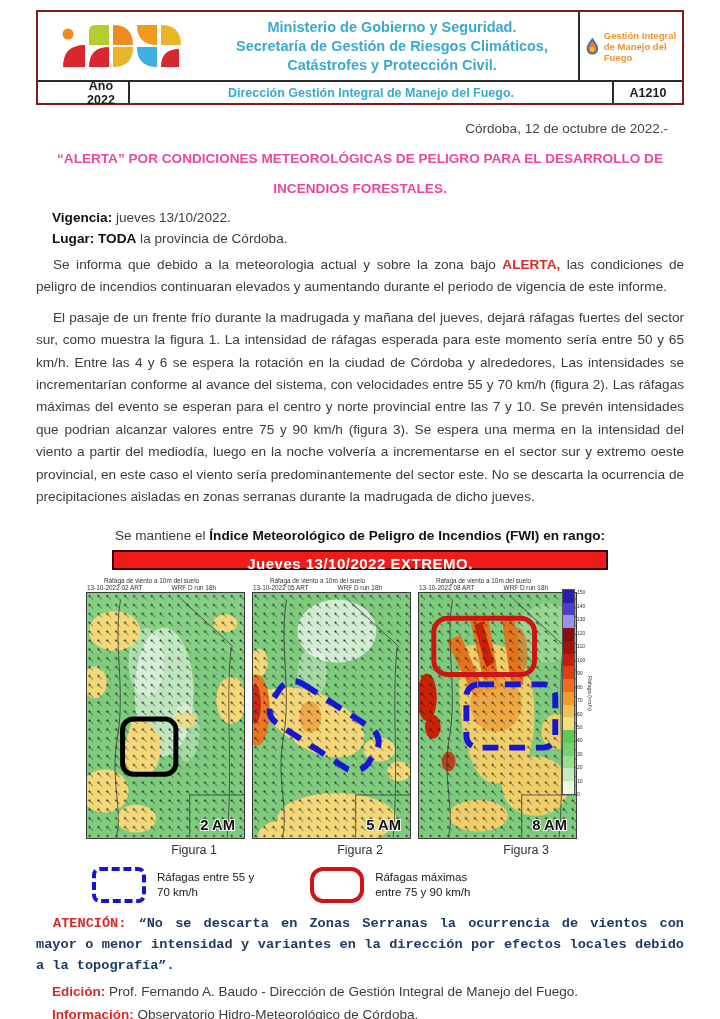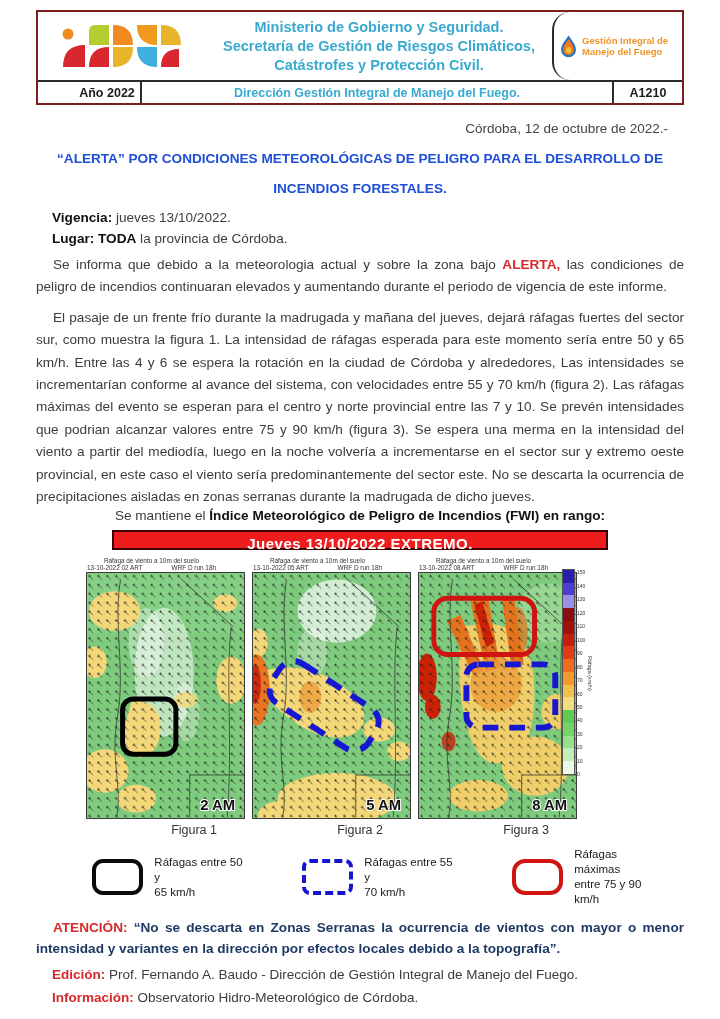--- a/index.html
+++ b/index.html
@@ -9,35 +9,35 @@
     font-family:"Liberation Sans", sans-serif;
     color:#3c3c3c; overflow:hidden;
   }
   .page { position:relative; width:720px; height:1019px; background:#fff; }
 
   
   .header-box { margin:10px 36px 0 36px; border:2px solid #7f1d1d; }
   .header-top { display:flex; align-items:center; height:68px; }
   .logo-cell { width:168px; display:flex; justify-content:center; align-items:center; }
   .title-cell { flex:1; text-align:center; color:#3aa9cf; font-weight:bold; font-size:14.5px; line-height:19px; }
-  .fire-cell { width:130px; border-left:2px solid #2b2b2b; height:68px; display:flex; align-items:center; gap:4px; padding:16px 5px;border-radius:18px; }
+  .fire-cell { width:104px; border-left:2px solid #2b2b2b; height:68px; display:flex; align-items:center; gap:4px; padding:16px 5px; }
   .fire-text { color:#f0932a; font-weight:bold; font-size:9.5px; line-height:11px; }
   .header-bottom { display:flex; border-top:2px solid #2b2b2b; height:23px; align-items:center; font-size:12.5px; font-weight:bold; color:#1c1c1c; }
-  .hb-year { width:102px; text-align:center;padding-left:36px; }
+  .hb-year { width:90px; text-align:center;padding-left:36px; }
   .hb-dir { flex:1; text-align:center; color:#3aa9cf; border-left:2px solid #2b2b2b; border-right:2px solid #2b2b2b; height:21px; line-height:22px; }
   .hb-code { width:68px; text-align:center; }
 
   
   .date-line { margin:16px 52px 0 0; text-align:right; font-size:13.5px; color:#444; }
-  .main-title { margin:8px 36px 0 36px; text-align:center; color:#1d4ed8; font-weight:bold; font-size:13.6px; line-height:30px; }
+  .main-title { margin:8px 36px 0 36px; text-align:center; color:#ec4899; font-weight:bold; font-size:13.6px; line-height:30px; }
   .kv-line { margin:6px 36px 0 52px; font-size:13.6px; }
   .kv-label { font-weight:bold; color:#111; }
   .para { margin:8px 36px 0 36px; text-align:justify; font-size:13.6px; line-height:22.4px; text-indent:17px; color:#3c3c3c; }
   .red-inline { color:#d8292a; font-weight:bold; }
-  .fwi-line { margin:0 36px 0 36px; text-align:center; font-size:13.6px; }
+  .fwi-line { margin:20px 36px 0 36px; text-align:center; font-size:13.6px; }
   .fwi-bold { font-weight:bold; color:#111; }
 
   
   .banner { margin:7px auto 0 auto; width:496px; height:20px; background:#ee1c1c; border:2px solid #3d0000;
             color:#fff; font-weight:bold; font-size:15px; text-align:center; line-height:23px; letter-spacing:.5px; }
 
   
   .maps-row { margin:7px 0 0 56px; display:flex; align-items:flex-start; }
   .map-card { width:161px; margin-right:5px;padding-left:30px; }
   .map-title { font-size:6.4px; text-align:center; color:#333; line-height:7px; }
@@ -59,21 +59,21 @@
   
   .legend-row { margin:10px 0 0 92px; display:flex; }
   .legend-item { display:flex; align-items:center; gap:11px; margin-right:56px; }
   .swatch { width:54px; height:36px; }
   .sw-black { border:4px solid #0a0a0a; border-radius:11px; }
   .sw-blue  { border:4px dashed #1515cf; border-radius:8px; }
   .sw-red   { border:4px solid #cf1512; border-radius:13px; }
   .legend-text { font-size:11.5px; line-height:15px; color:#1a1a1a; }
 
   
-  .atencion { margin:10px 36px 0 36px; text-align:justify; font-weight:bold; font-size:13.6px; line-height:21px; color:#1e3a64; text-indent:17px; }
+  .atencion { margin:10px 36px 0 36px; text-align:justify; font-weight:bold; font-size:13.6px; line-height:21px; color:#1e3a64; text-indent:17px;font-family:Liberation Mono, monospace; }
   .note-line { margin:8px 36px 0 52px; font-size:13.5px; color:#3c3c3c; }
   .note-label { color:#d8292a; font-weight:bold;text-align:right; }
 </style>
 </head>
 <body>
 
 <div class="page">
 
   <div class="header-box">
     <div class="header-top">
@@ -279,27 +279,20 @@
         <span>20</span>
         <span>10</span>
         <span>0</span>
       </div>
       <div class="cb-label">Ráfaga (km/h)</div>
     </div>
   </div>
 
   <div class="legend-row">
     <div class="legend-item">
-      <div class="swatch sw-black"></div>
-      <div class="legend-text">
-        <div>Ráfagas entre 50 y</div>
-        <div>65 km/h</div>
-      </div>
-    </div>
-    <div class="legend-item">
       <div class="swatch sw-blue"></div>
       <div class="legend-text">
         <div>Ráfagas entre 55 y</div>
         <div>70 km/h</div>
       </div>
     </div>
     <div class="legend-item">
       <div class="swatch sw-red"></div>
       <div class="legend-text">
         <div>Ráfagas máximas</div>

